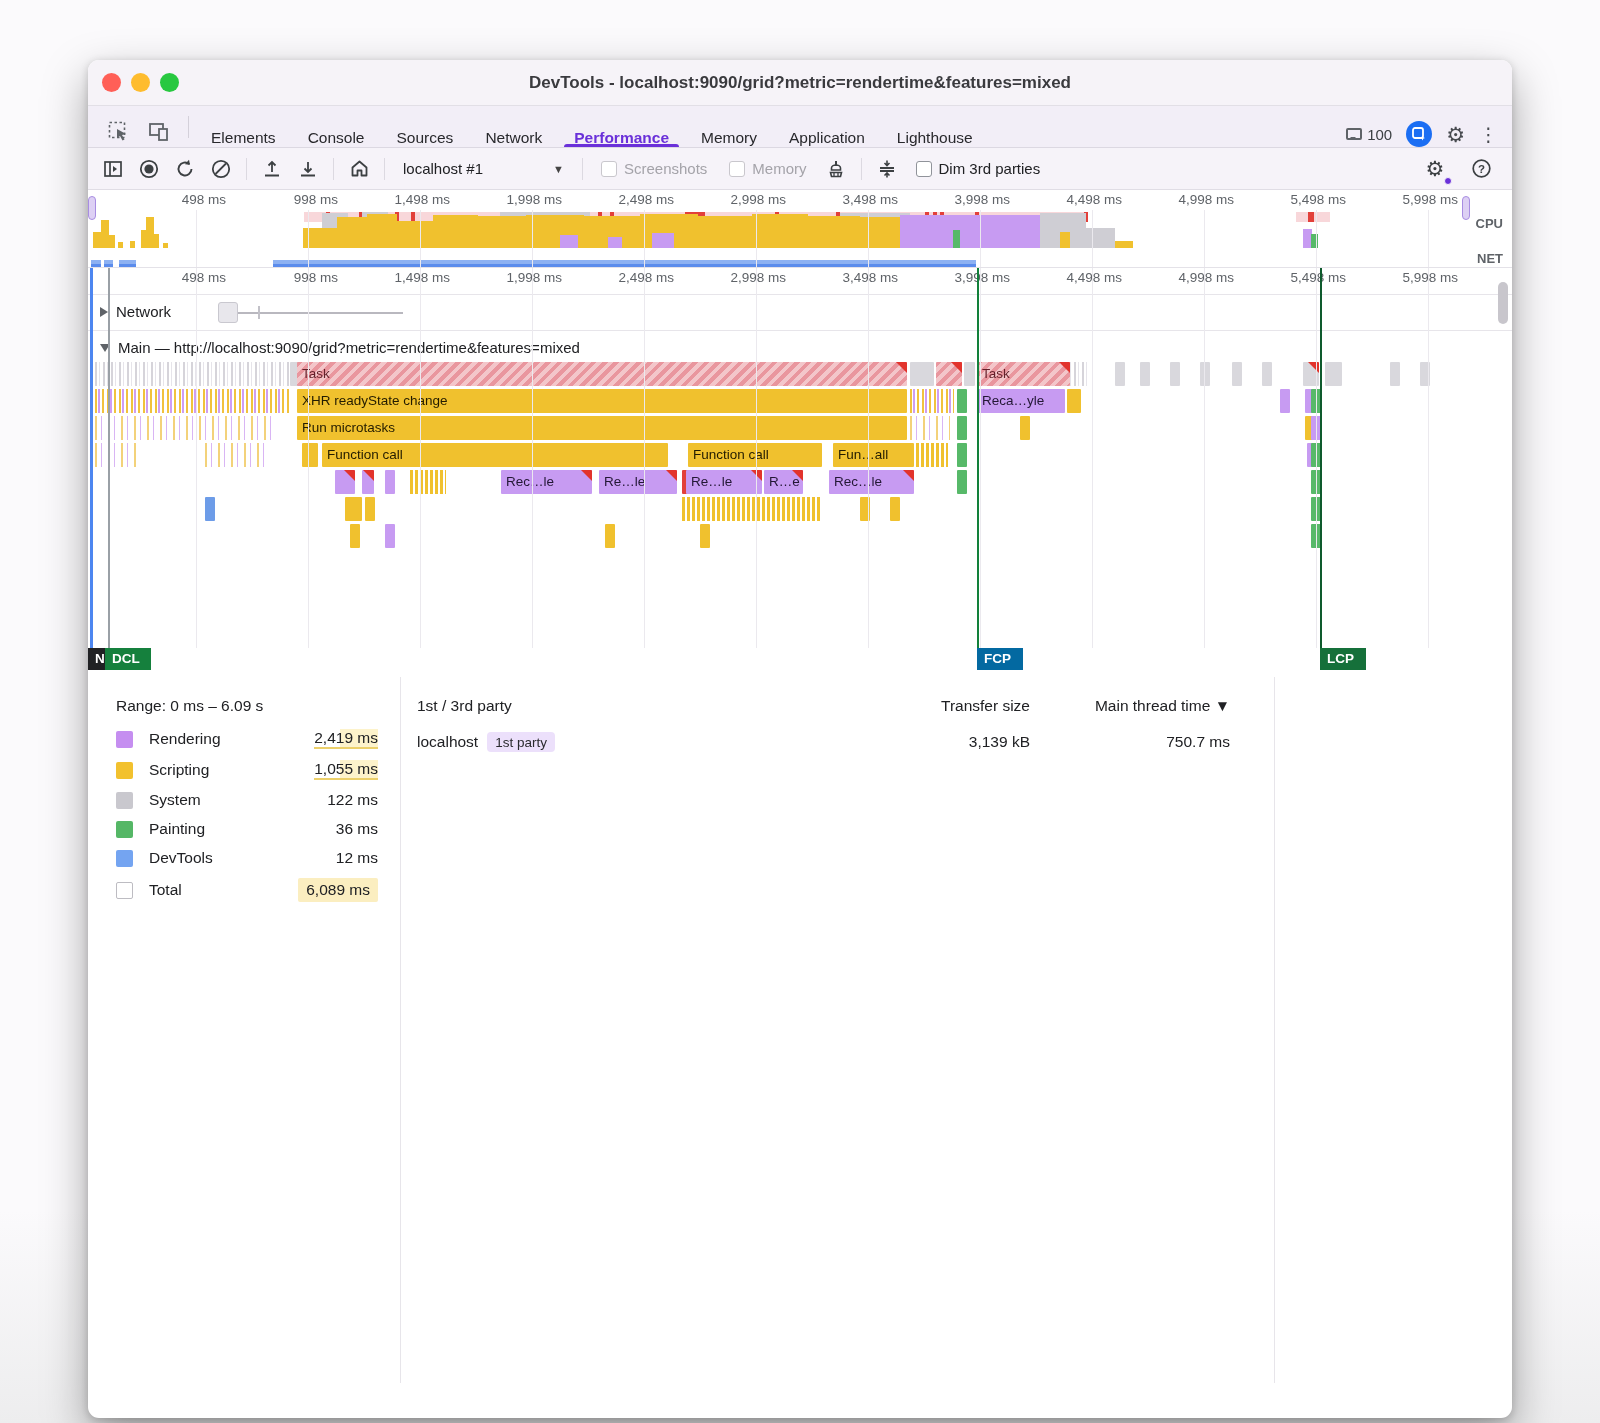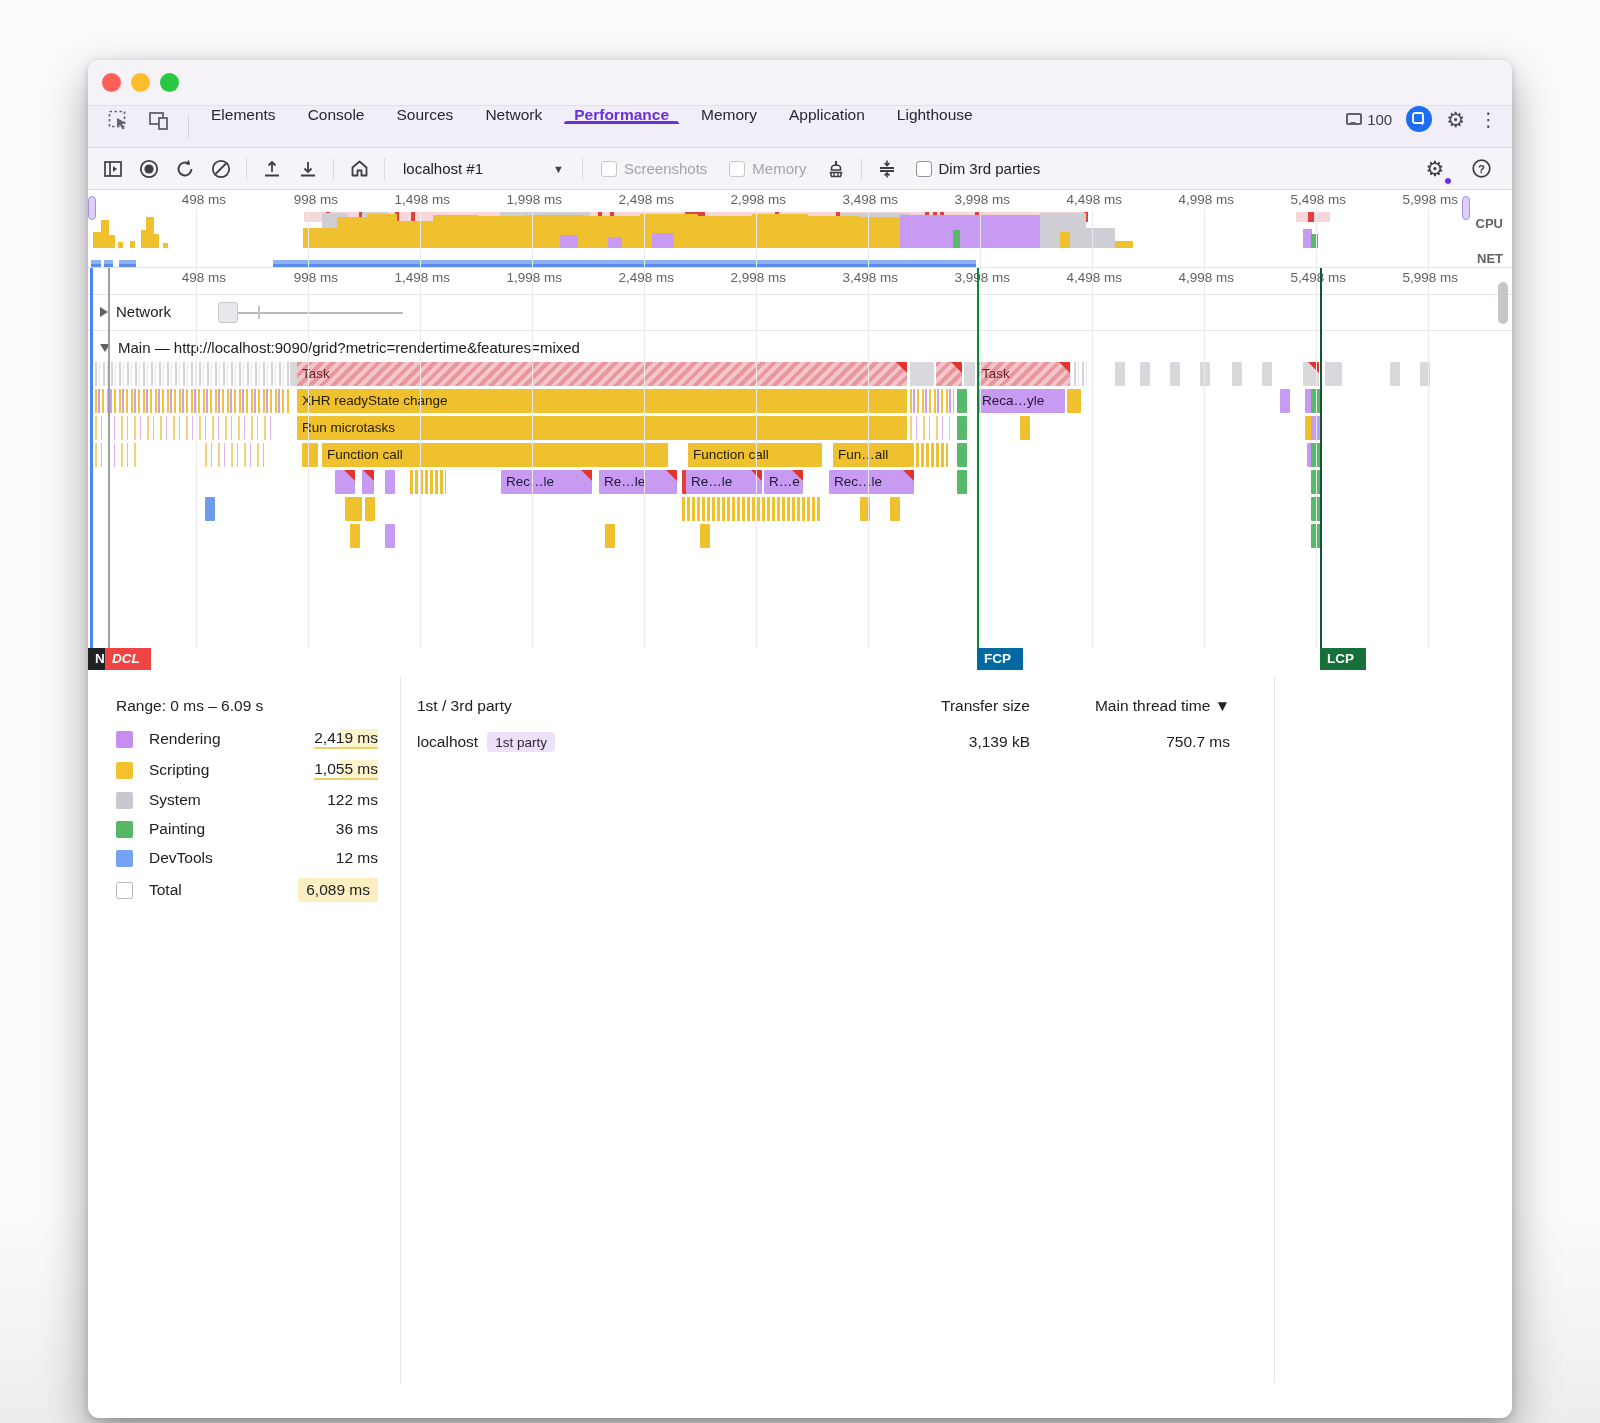--- a/index.html
+++ b/index.html
@@ -11,21 +11,21 @@
 
   
   .titlebar { position:relative; height:46px; background:#f6f3f8; border-bottom:1px solid #e2dfe6;
               display:flex; align-items:center; justify-content:center; }
   .lights { position:absolute; left:14px; top:13px; display:flex; gap:10px; }
   .light { width:19px; height:19px; border-radius:50%; }
   .l-red{background:#ff5f57;} .l-yellow{background:#febc2e;} .l-green{background:#28c840;}
   .title { font-size:17px; font-weight:bold; color:#3a3a3e; }
 
   
-  .tabbar { height:42px; background:#f2eef7; border-bottom:1px solid #dcd8e2; display:flex; align-items:flex-start; padding-left:8px; }
+  .tabbar { height:42px; background:#f2eef7; border-bottom:1px solid #dcd8e2; display:flex; align-items:flex-end; padding-left:8px; }
   .tb-icons { display:flex; align-items:center; gap:10px; padding:0 8px; }
   .tb-sep { width:1px; height:22px; background:#d4d0da; margin:auto 6px; }
   .tab { display:flex; align-items:center; padding:0 16px; font-size:15.5px; color:#28282c; position:relative; cursor:default; }
   .tab.active { color:#6a30d9; font-weight:bold; }
   .tab.active::after { content:""; position:absolute; left:6px; right:6px; bottom:0; height:3px; background:#6a30d9; border-radius:3px 3px 0 0; }
   .tb-right { margin-left:auto; display:flex; align-items:center; gap:14px; padding-right:14px; }
   .console-count { display:flex; align-items:center; gap:5px; font-size:15px; color:#3c4043; }
   .bubble { width:16px; height:12px; border:2px solid #5f6368; border-radius:2px; position:relative; }
   .bubble::after { content:""; position:absolute; left:2px; bottom:-5px; border:3px solid transparent; border-top-color:#5f6368; }
   .ai-chip { width:26px; height:26px; border-radius:50%; background:#1b6ef3; color:#fff; display:flex; align-items:center; justify-content:center; font-size:13px; }
@@ -122,20 +122,21 @@
 <body>
 
 <div class="window">
 
   <div class="titlebar">
     <div class="lights">
       <div class="light l-red"></div>
       <div class="light l-yellow"></div>
       <div class="light l-green"></div>
     </div>
+    <div class="title">DevTools - localhost:9090/grid?metric=rendertime&amp;features=mixed</div>
   </div>
 
   <div class="tabbar">
     <div class="tb-icons">
       <span class="tool">
         <svg width="22" height="22" viewBox="0 0 22 22">
             <rect x="1.5" y="1.5" width="15" height="15" fill="none" stroke="#5f6368" stroke-width="1.6" stroke-dasharray="2.5 2.5"></rect>
             <path d="M9 8 L18 13 L14 14 L16.5 18.5 L14.5 19.5 L12 15 L9 17 Z" fill="#5f6368"></path>
           </svg>
       </span>
@@ -468,21 +469,21 @@
         <div class="fblock b-paint" style="left: 1223px; top: 229px; width: 7px;"></div>
         <div class="fblock b-script" style="left: 262px; top: 256px; width: 3px;"></div>
         <div class="fblock b-render" style="left: 297px; top: 256px; width: 3px;"></div>
         <div class="fblock b-script" style="left: 517px; top: 256px; width: 2px;"></div>
         <div class="fblock b-script" style="left: 612px; top: 256px; width: 2px;"></div>
         <div class="fblock b-paint" style="left: 1223px; top: 256px; width: 7px;"></div>
       </div>
     <div id="markers">
         <div class="badge" style="left: 0px; min-width: 16px; background: rgb(32, 33, 36);">N</div>
         <div class="marker-line" style="left: 20px; background: rgb(154, 160, 166);"></div>
-        <div class="badge" style="left: 17px; min-width: 46px; background: #ef4444; font-style: italic;">DCL</div>
+        <div class="badge" style="left: 17px; min-width: 46px; background: #15803d;">DCL</div>
         <div class="marker-line" style="left: 889px; background: rgb(18, 128, 58);"></div>
         <div class="badge" style="left: 889px; min-width: 46px; background: #0369a1;">FCP</div>
         <div class="marker-line" style="left: 1232px; background: rgb(14, 90, 45);"></div>
         <div class="badge" style="left: 1232px; min-width: 46px; background: rgb(21, 112, 58);">LCP</div>
       </div>
     <div class="scrollthumb"></div>
   <div class="gridline" style="left: 108px; top: 0px; height: 380px;"></div>
       <div class="gridline" style="left: 220px; top: 0px; height: 380px;"></div>
       <div class="gridline" style="left: 332px; top: 0px; height: 380px;"></div>
       <div class="gridline" style="left: 444px; top: 0px; height: 380px;"></div>

